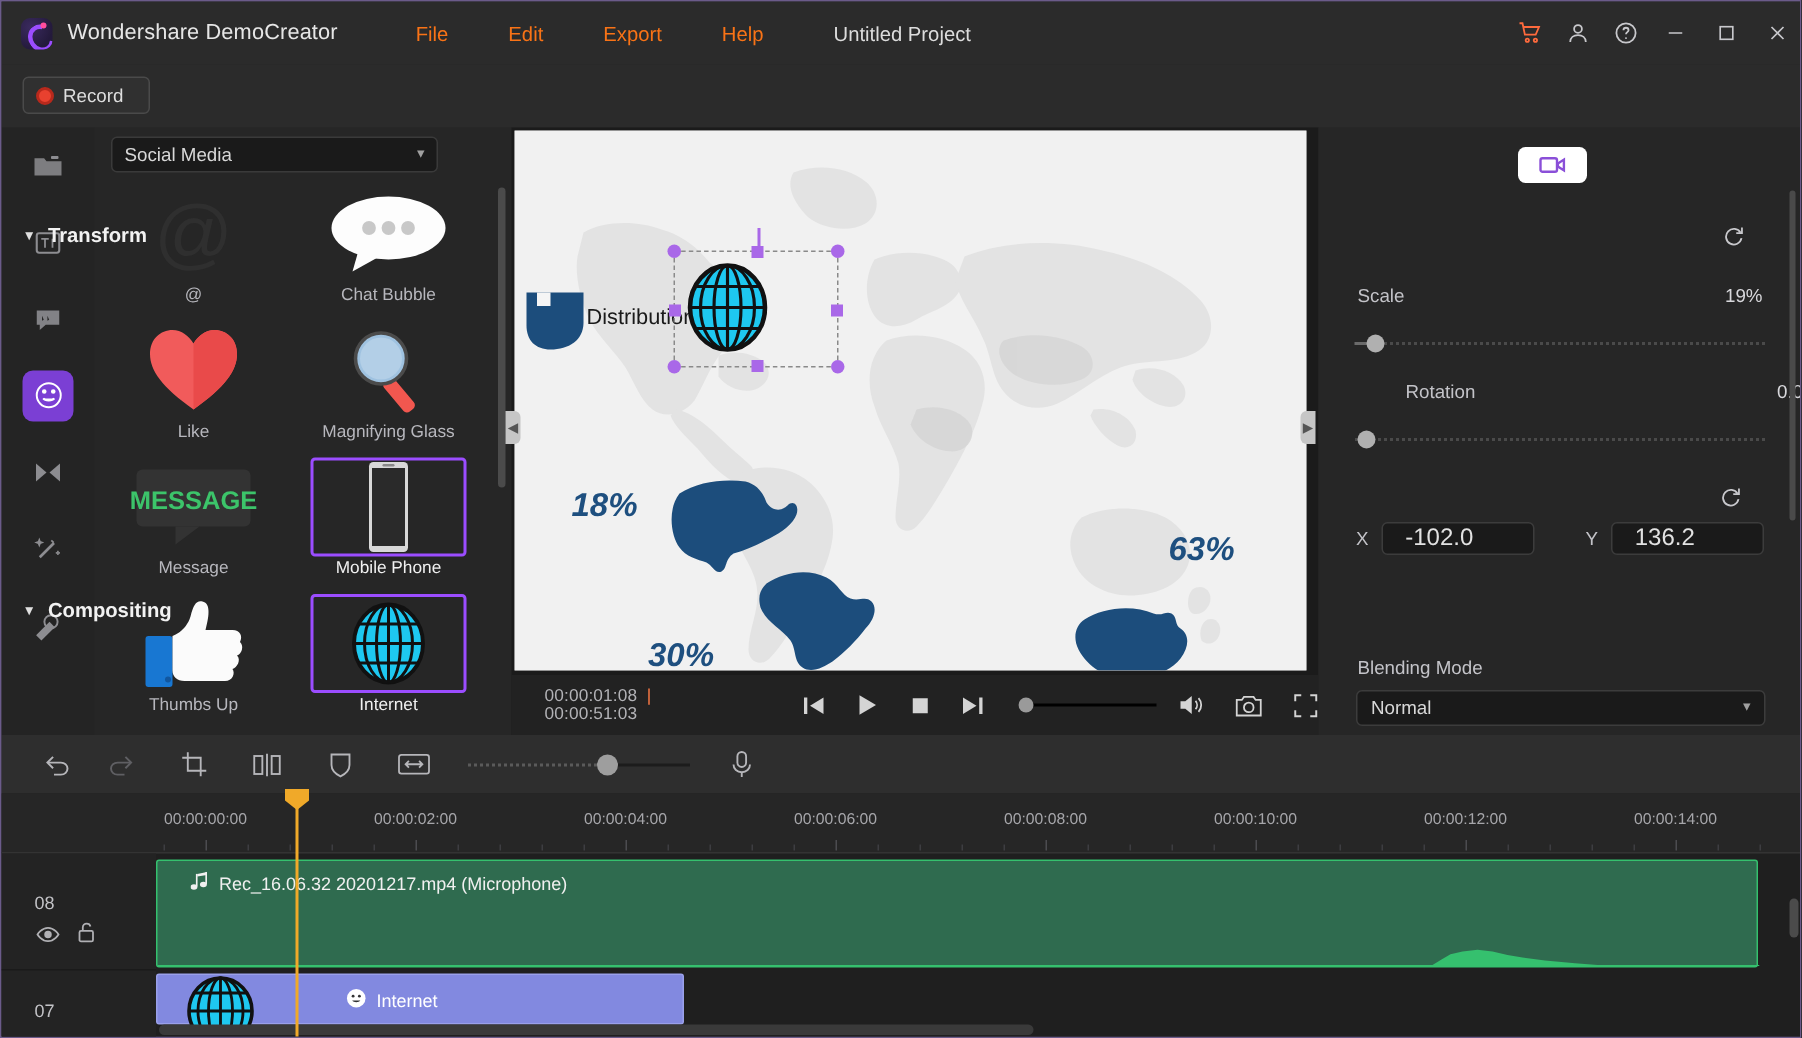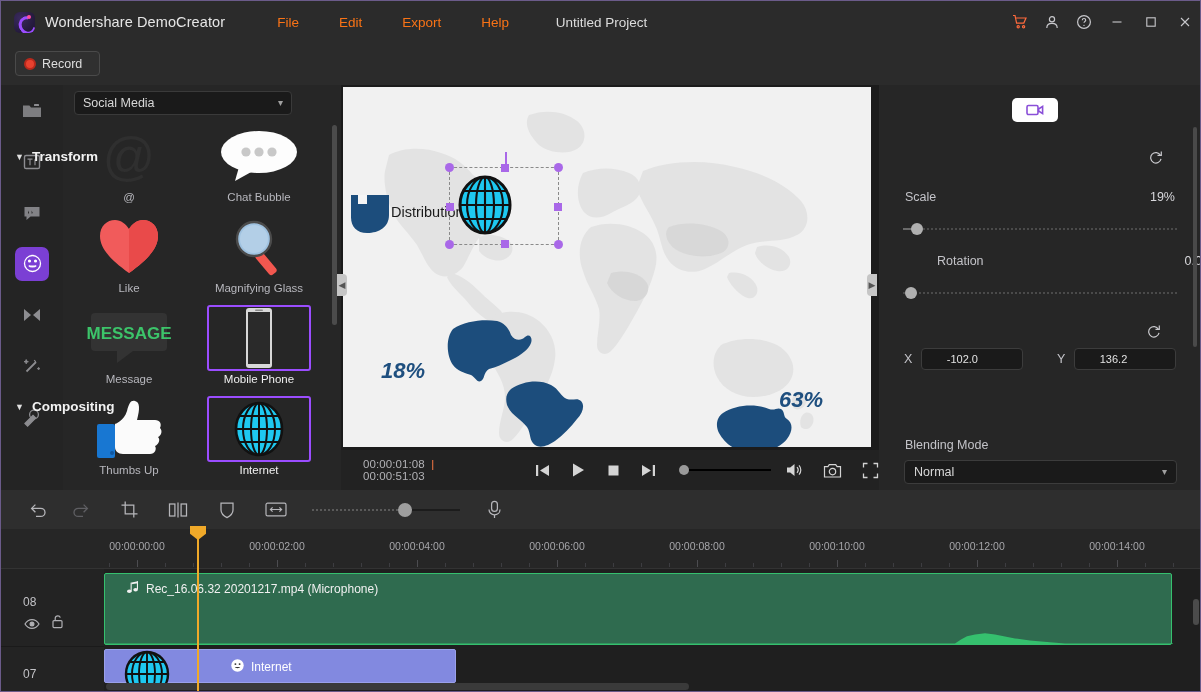--- a/index.html
+++ b/index.html
@@ -160,21 +160,21 @@
     background: #1b1b1b;
   }
   .canvas {
     position: absolute; left: 2px; top: 2px; width: 528px; height: 360px;
     background: #f1f1f1; overflow: hidden;
   }
   .map-svg { position: absolute; left:0; top:0; width: 528px; height: 360px; }
 
   .pct {
     position: absolute; color: #1e4f7f; font-weight: bold; font-style: italic;
-    font-size: 22px; font-family: "Liberation Sans", sans-serif; margin-top: 34px;
+    font-size: 22px; font-family: "Liberation Sans", sans-serif;
   }
   #pct-na { left: 38px; top: 237px; }
   #pct-sa { left: 89px; top: 337px; }
   #pct-au { left: 436px; top: 266px; }
 
   .dist-text {
     position: absolute; left: 48px; top: 117px;
     color: #1a1a1a; font-size: 14.5px;
   }
   .flag {
@@ -258,22 +258,22 @@
   .slider .sknob {
     position: absolute; top: 1px; width: 12px; height: 12px; border-radius: 50%;
     background: #b0b0b0;
   }
   .slider .sfill { position: absolute; left: 0; top: 6px; height: 2px; background: #6a6a6a; }
 
   .xy-row { position: absolute; left: 30px; top: 347px; width: 272px; display: flex; align-items: center; }
   .xy-lbl { color: #c3c3c8; font-size: 12.5px; width: 18px; }
   .xy-input {
     width: 108px; height: 22px; background: #1a1a1a; border: 1px solid #3c3c3c;
-    border-radius: 4px; color: #e2e2e2; font-size: 11px;
-    display: flex; align-items: center; padding-left: 25px;
+    border-radius: 4px; color: #e2e2e2; font-size: 16px;
+    display: flex; align-items: center; padding-left: 15px;
   }
   .blend-sel {
     position: absolute; left: 30px; top: 459px; width: 273px; height: 24px;
     background: #1a1a1a; border: 1px solid #3c3c3c; border-radius: 4px;
     display: flex; align-items: center; justify-content: space-between;
     padding: 0 9px; cursor: pointer;
   }
   .props-scroll {
     position: absolute; right: 3px; top: 126px; width: 4px; height: 220px;
     background: #4a4a4a; border-radius: 2px;

